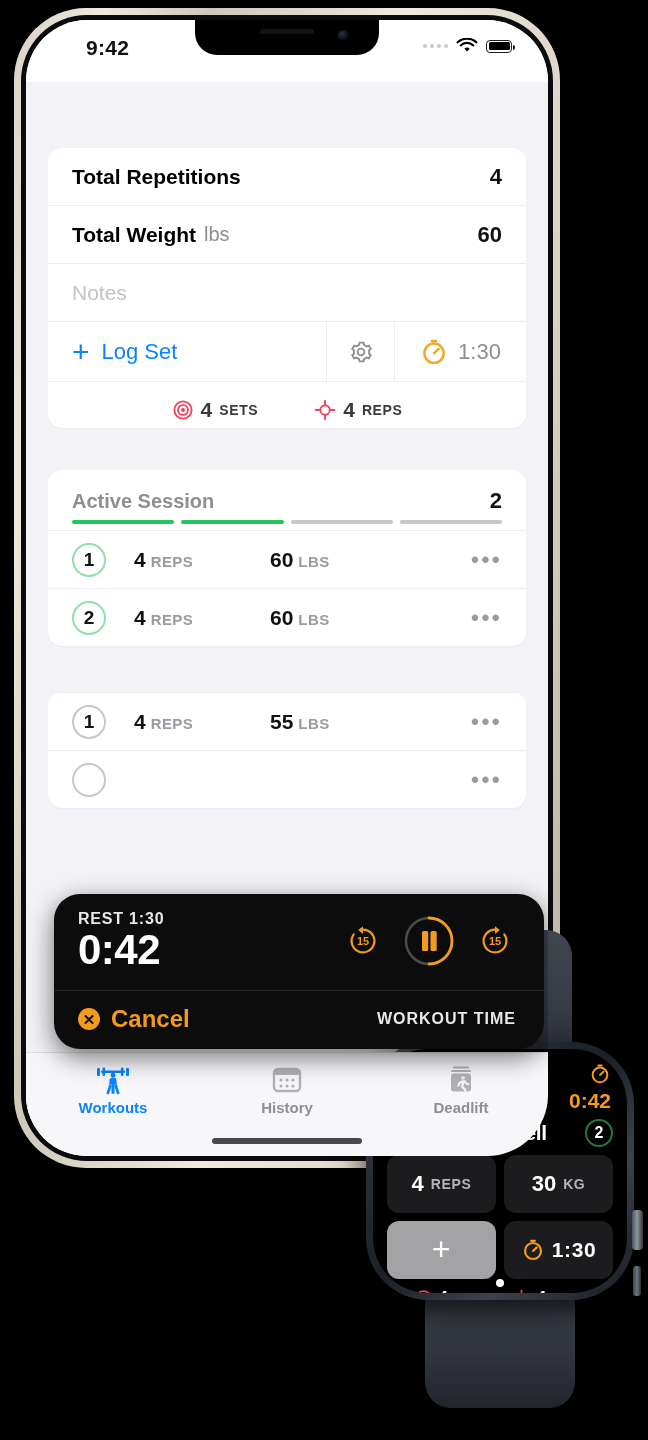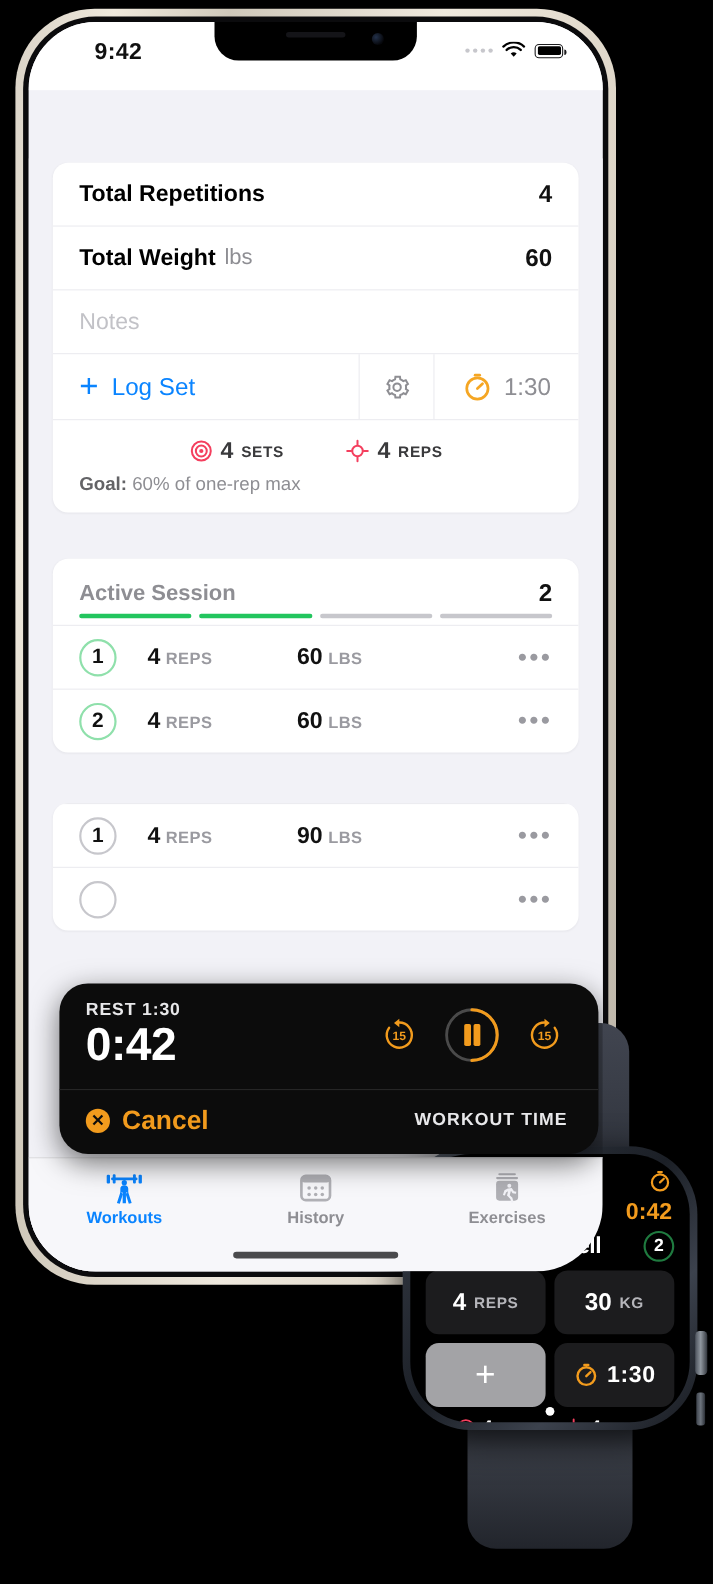--- a/index.html
+++ b/index.html
@@ -261,24 +261,20 @@
               </div>
               <div class="badge">
                 <svg width="22" height="22" viewBox="0 0 24 24">
                   <circle cx="12" cy="12" r="5.2" fill="none" stroke="#f43f5e" stroke-width="2"></circle>
                   <path d="M12 1.8v4M12 18.2v4M1.8 12h4M18.2 12h4" stroke="#f43f5e" stroke-width="2" stroke-linecap="round"></path>
                 </svg>
                 <b>4</b>
                 <span>REPS</span>
               </div>
             </div>
-            <div class="goal">
-              <b>Goal:</b>
-              <span>60% of one-rep max</span>
-            </div>
           </div>
 
           <div class="gap" style="height:42px;"></div>
 
           <div class="card">
             <div class="sect-head">
               <span class="sect-title">Active Session</span>
               <span class="sect-count">2</span>
             </div>
             <div class="segbar">
@@ -316,21 +312,21 @@
           <div class="gap" style="height:46px;"></div>
 
           <div class="card">
             <div class="setrow" style="border-top:1px solid #ececf0;">
               <span class="badge-num">1</span>
               <span class="cell c-reps">
                 <b>4</b>
                 <span>REPS</span>
               </span>
               <span class="cell c-wt">
-                <b>90</b>
+                <b>55</b>
                 <span>LBS</span>
               </span>
               <span class="dots">•••</span>
             </div>
             <div class="setrow">
               <span class="badge-num"></span>
               <span class="cell c-reps">
                   <b></b>
                   <span></span>
                 </span>
@@ -409,21 +405,21 @@
             <div class="tab">
               <svg width="32" height="30" viewBox="0 0 32 30">
                 <rect x="8" y="1.5" width="16" height="2" rx="1" fill="#b0b0b5"></rect>
                 <rect x="6" y="5" width="20" height="2" rx="1" fill="#b0b0b5"></rect>
                 <rect x="6" y="8.5" width="20" height="18" rx="3" fill="#b0b0b5"></rect>
                 <g fill="#f2f2f7">
                     <circle cx="18" cy="13" r="1.8"></circle>
                 <path d="M16.6 15.5 13.6 17l-1.4 4.3 1.8.6 1-2.9 1.9-1-1 3.9 3.1 3 .9 3.8 1.9-.5-1-4.4-2.4-2.3 1.1-4 1.5 2.2 3 .6.4-1.9-2.2-.5-2-3z"></path>
                   </g>
               </svg>
-              <span class="tab-lbl">Exercises</span>
+              <span class="tab-lbl">Deadlift</span>
             </div>
           </div>
           <div class="home-ind"></div>
 
         </div>
       </div>
     </div>
   </div>
 
   <div class="watch">

